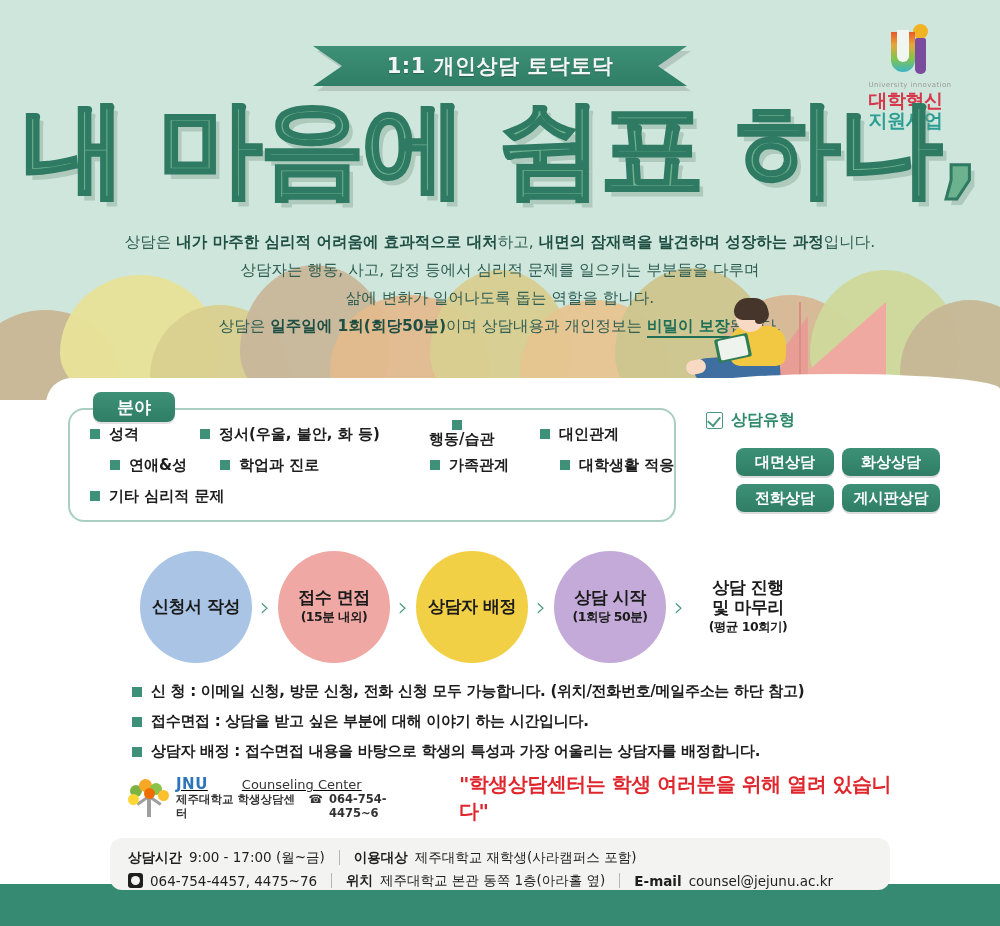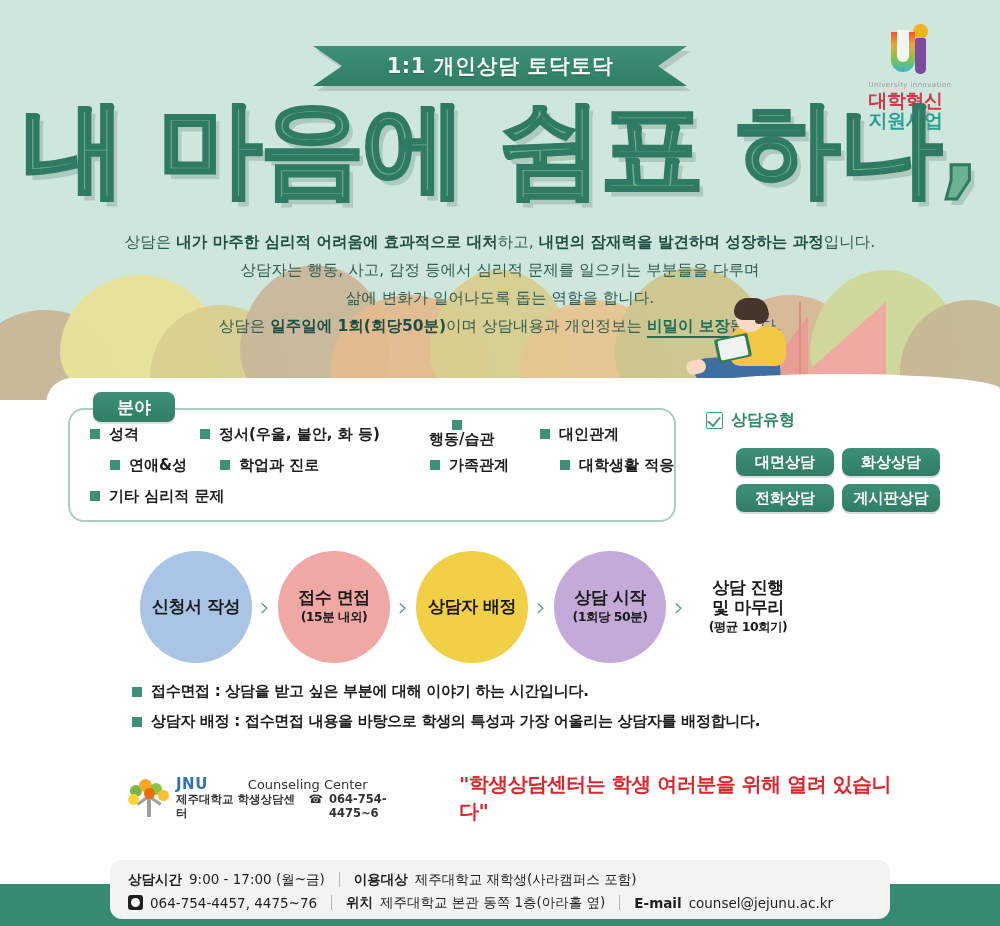--- a/index.html
+++ b/index.html
@@ -140,29 +140,29 @@
   .note .sq{margin-top:5px;}
   .note-txt{font-size:15px;font-weight:bold;color:#1d1d1d;letter-spacing:-.3px;}
 
   
   .jnu-row{position:absolute;left:128px;top:778px;width:780px;height:40px;display:flex;align-items:center;}
   .tree{position:relative;width:42px;height:38px;flex:none;margin-right:6px;}
   .leaf{position:absolute;border-radius:50%;}
   .trunk{position:absolute;left:19px;top:16px;width:4px;height:22px;background:#9e9e9e;}
   .branch{position:absolute;background:#9e9e9e;height:3px;}
   .jnu-txt{line-height:1.15;}
-  .jnu-l1{display:flex;align-items:baseline;gap:12px;}
+  .jnu-l1{display:flex;align-items:baseline;gap:6px;text-decoration:underline;}
   .jnu-j{font-size:15px;font-weight:bold;color:#2f73b8;letter-spacing:.5px;}
   .jnu-cc{font-size:13px;color:#333;margin-left:28px;}
   .jnu-l2{display:flex;align-items:baseline;gap:6px;font-size:11.5px;color:#333;font-weight:bold;}
   .slogan{margin-left:26px;font-size:20px;font-weight:bold;color:#e0262d;letter-spacing:-.5px;}
 
   
   .footer{
-    position:absolute;left:110px;top:860px;width:780px;height:59px;
+    position:absolute;left:110px;top:838px;width:780px;height:52px;
     background:#f3f3f1;border-radius:12px;padding:8px 18px;box-sizing:border-box;
   }
   .frw{display:flex;align-items:center;height:23px;font-size:13.5px;color:#1f1f1f;}
   .frw .seg{display:flex;align-items:center;gap:7px;}
   .sep{width:1px;height:15px;background:#b6b6b6;margin:0 14px;}
   .phone-ico{width:15px;height:15px;border-radius:3px;background:#1f1f1f;position:relative;flex:none;}
   .phone-ico::after{content:"";position:absolute;left:3px;top:3px;width:9px;height:9px;border-radius:50%;background:#f3f3f1;}
   .lbl{font-weight:bold;}
 </style>
 </head>
@@ -313,20 +313,24 @@
       <div class="chev">›</div>
       <div class="circ" style="background: #ffffff; align-items: center;">
         <div class="l1" style="padding: 0px 10px;">상담 진행 및 마무리</div>
         <div class="l2">(평균 10회기)</div>
       </div>
     </div>
 
   <div class="notes" id="notes">
       <div class="note">
         <span class="sq"></span>
+        <span class="note-txt">신    청 : 이메일 신청, 방문 신청, 전화 신청 모두 가능합니다. (위치/전화번호/메일주소는 하단 참고)</span>
+      </div>
+      <div class="note">
+        <span class="sq"></span>
         <span class="note-txt">접수면접 : 상담을 받고 싶은 부분에 대해 이야기 하는 시간입니다.</span>
       </div>
       <div class="note">
         <span class="sq"></span>
         <span class="note-txt">상담자 배정 : 접수면접 내용을 바탕으로 학생의 특성과 가장 어울리는 상담자를 배정합니다.</span>
       </div>
     </div>
 
   <div class="jnu-row">
     <div class="tree">

